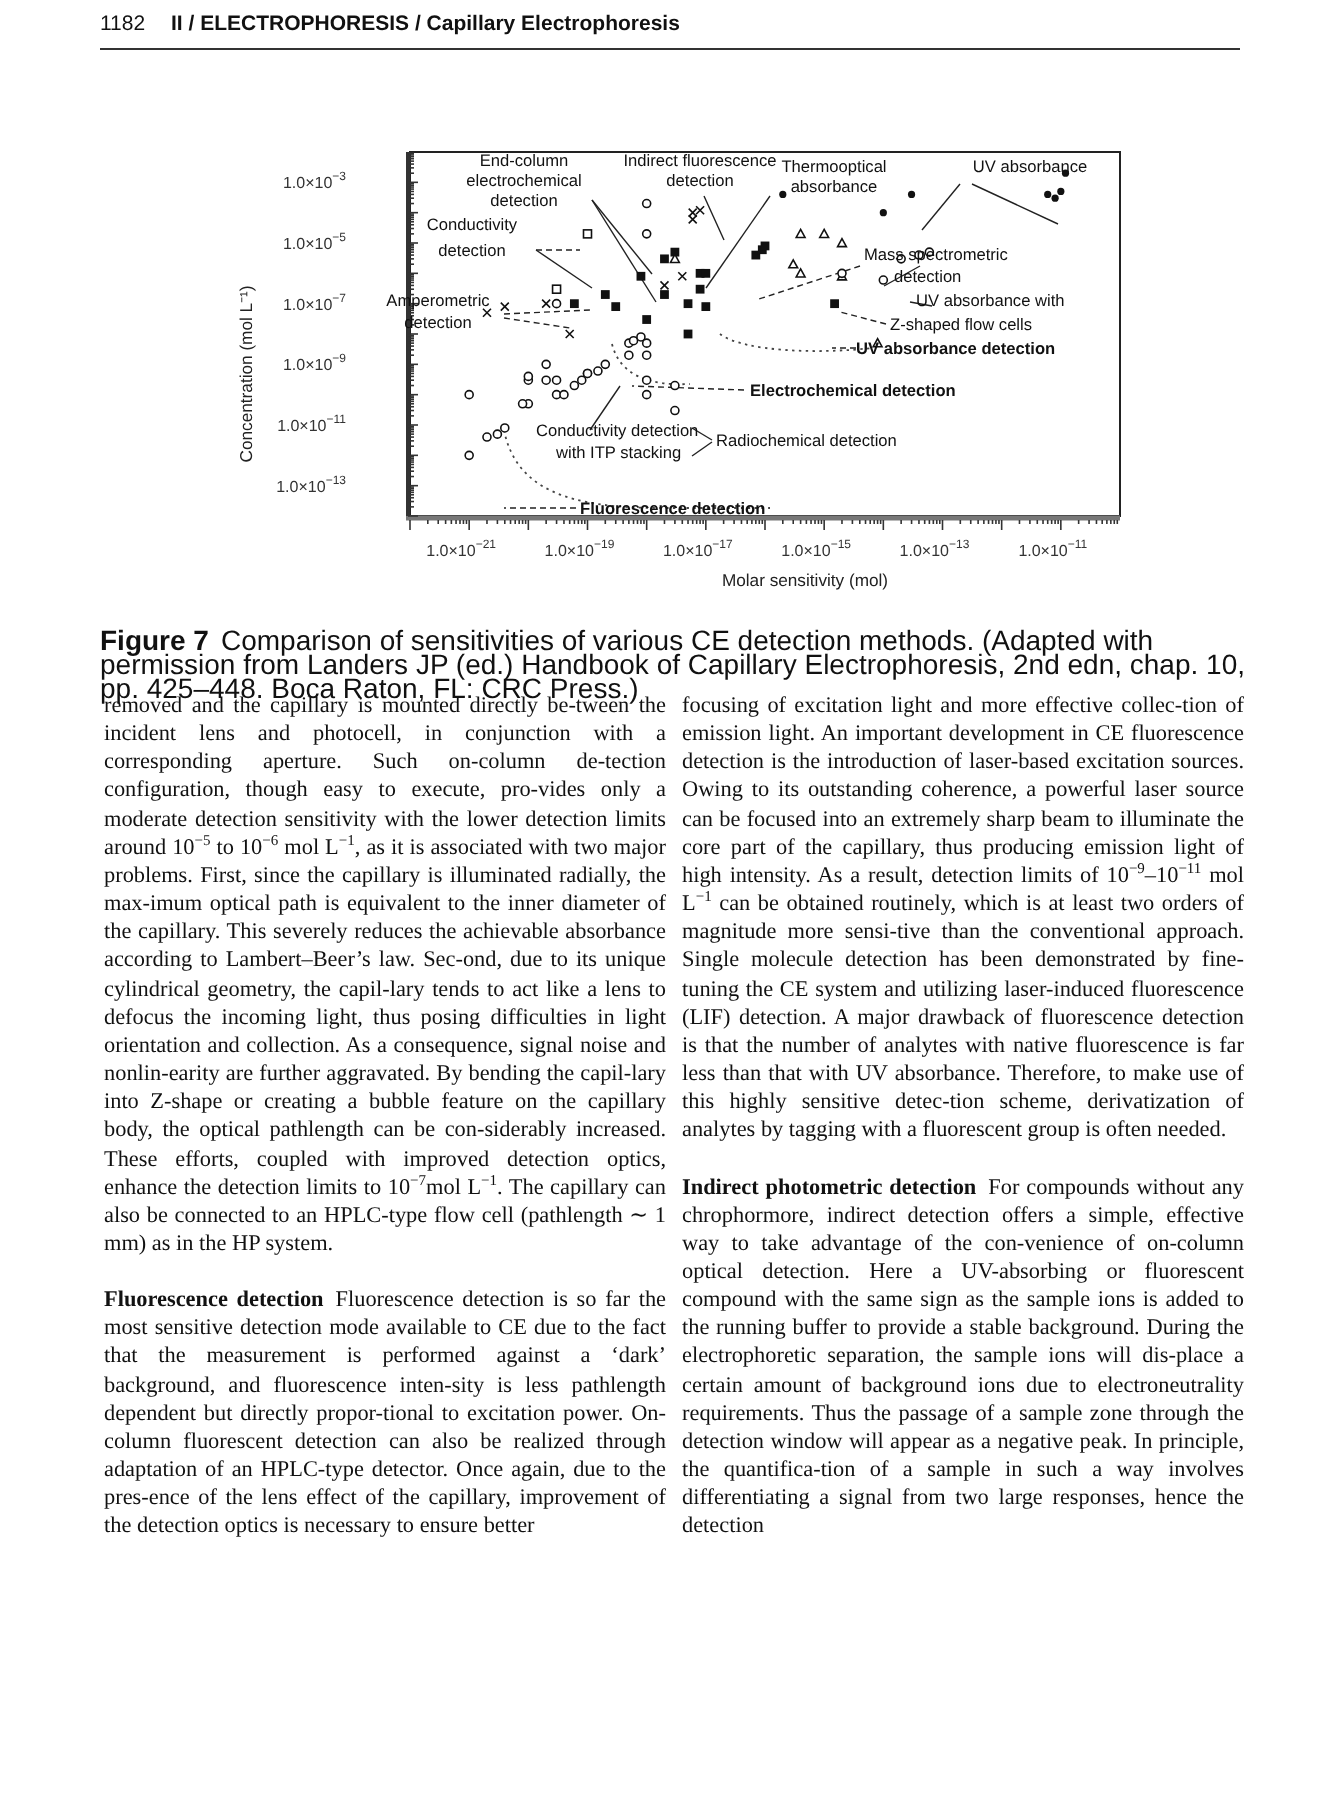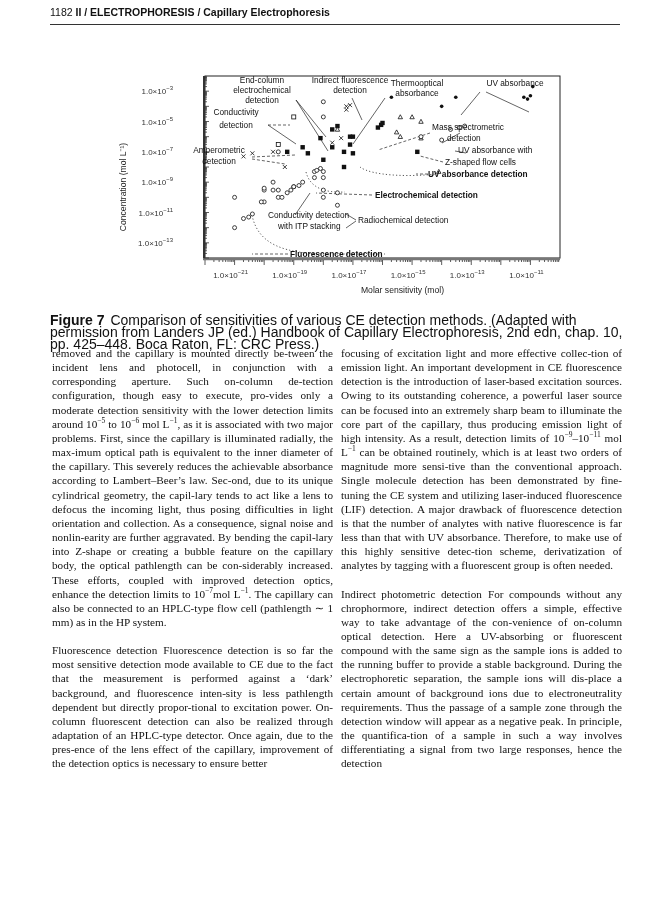--- a/index.html
+++ b/index.html
@@ -2,39 +2,39 @@
 <html><head>
 <meta charset="utf-8">
 <style>
   html, body { margin: 0; padding: 0; background: #ffffff; }
   body { width: 668px; height: 900px; position: relative; overflow: hidden; color: #1a1a1a; }
   .running-head {
     position: absolute; left: 50px; top: 6px; width: 570px; height: 16px;
     font-family: "Liberation Sans", sans-serif; font-size: 10.5px; color: #111;
     border-bottom: 1.6px solid #333; padding-bottom: 2px;
   }
-  .running-head .pnum { }
+  .running-head .pnum { margin-right: 10px; }
   .running-head .sect { font-weight: bold; }
   .figure { position: absolute; left: 0; top: 40px; width: 668px; height: 270px; }
   .figure svg { position: absolute; left: 0; top: 0; }
   .caption {
     position: absolute; left: 50px; top: 314px; width: 575px;
     font-family: "Liberation Sans", sans-serif; font-size: 14px; line-height: 12px; color: #111;
   }
   .caption .fig-label { font-weight: bold; margin-right: 6px; }
   .col {
     position: absolute; top: 346px; width: 281px;
     font-family: "Liberation Serif", serif; font-size: 11.2px; line-height: 14.15px;
     text-align: justify; color: #111; hyphens: manual;
   }
   .col.left { left: 52px; }
   .col.right { left: 341px; }
   .col p { margin: 0; }
   .col p + p { margin-top: 14px; }
-  .runin { font-weight: normal; margin-right: 6px; }
+  .runin { font-weight: bold; margin-right: 6px; }
   sup { font-size: 7.5px; line-height: 0; vertical-align: super; }
   .ax-tick { font-family: "Liberation Sans", sans-serif; font-size: 8px; fill: #333; }
   .ax-label { font-family: "Liberation Sans", sans-serif; font-size: 8.6px; fill: #222; }
   .ann { font-family: "Liberation Sans", sans-serif; font-size: 8.3px; fill: #111; }
   .ann-b { font-family: "Liberation Sans", sans-serif; font-size: 8.3px; fill: #111; font-weight: bold; }
 </style>
 </head>
 <body>
 
 <div class="running-head">

